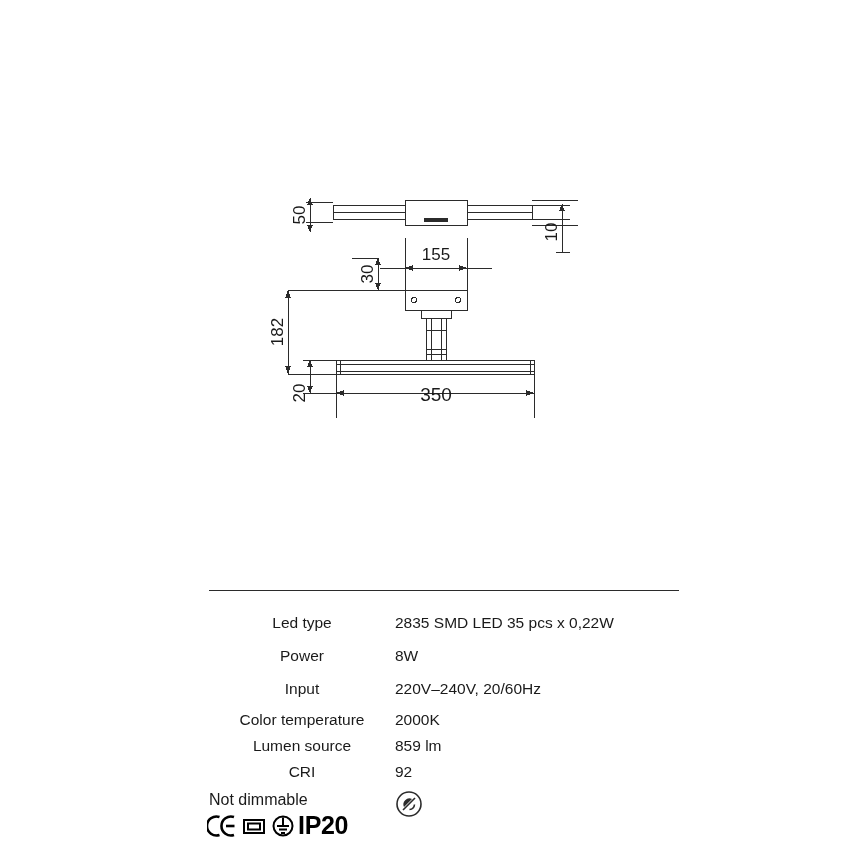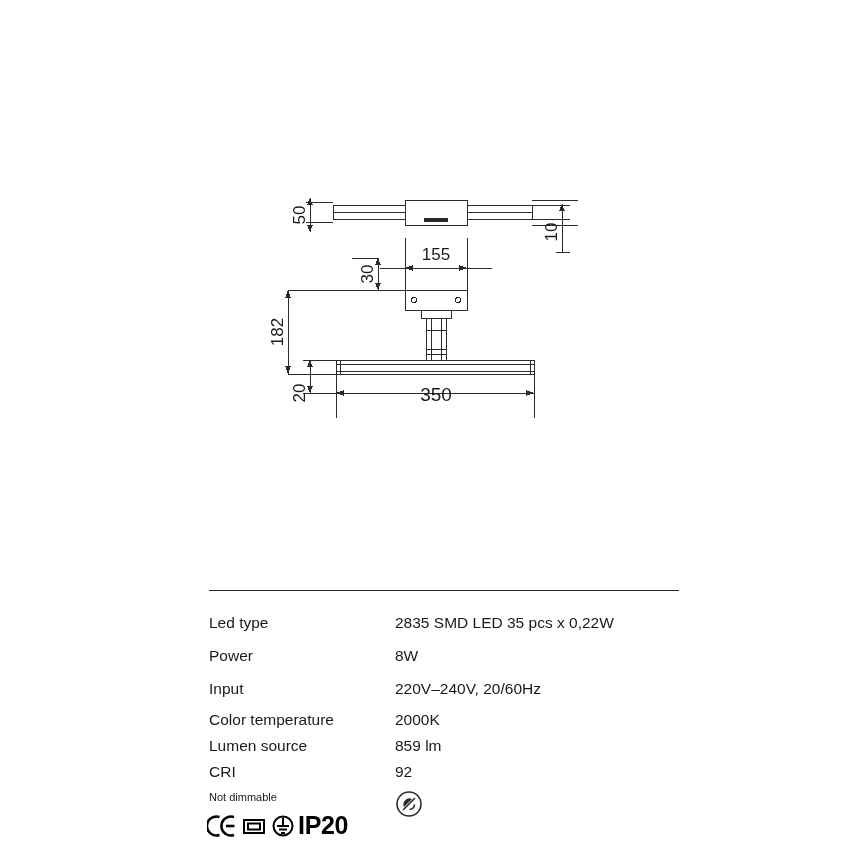--- a/index.html
+++ b/index.html
@@ -48,41 +48,42 @@
   .spec-table td {
     font-size: 15.5px;
     color: #1a1a1a;
     padding: 0;
     vertical-align: top;
     line-height: 29px;
     white-space: nowrap;
   }
   .spec-table td.label {
     width: 186px;
+    text-align: center;
   }
   .spec-table tr.tight td {
     line-height: 26px;
   }
   .spec-table tr.gap-top td {
     padding-top: 4px;
   }
 
   
   .dimrow {
     position: absolute;
     left: 209px;
     top: 790px;
     width: 470px;
     height: 30px;
   }
   .dimrow .dimlabel {
     position: absolute;
     left: 0;
     top: 1px;
-    font-size: 11px;
+    font-size: 16px;
   }
   .nodim-icon {
     position: absolute;
     left: 186px;
     top: 0px;
     width: 28px;
     height: 28px;
   }
 
   

